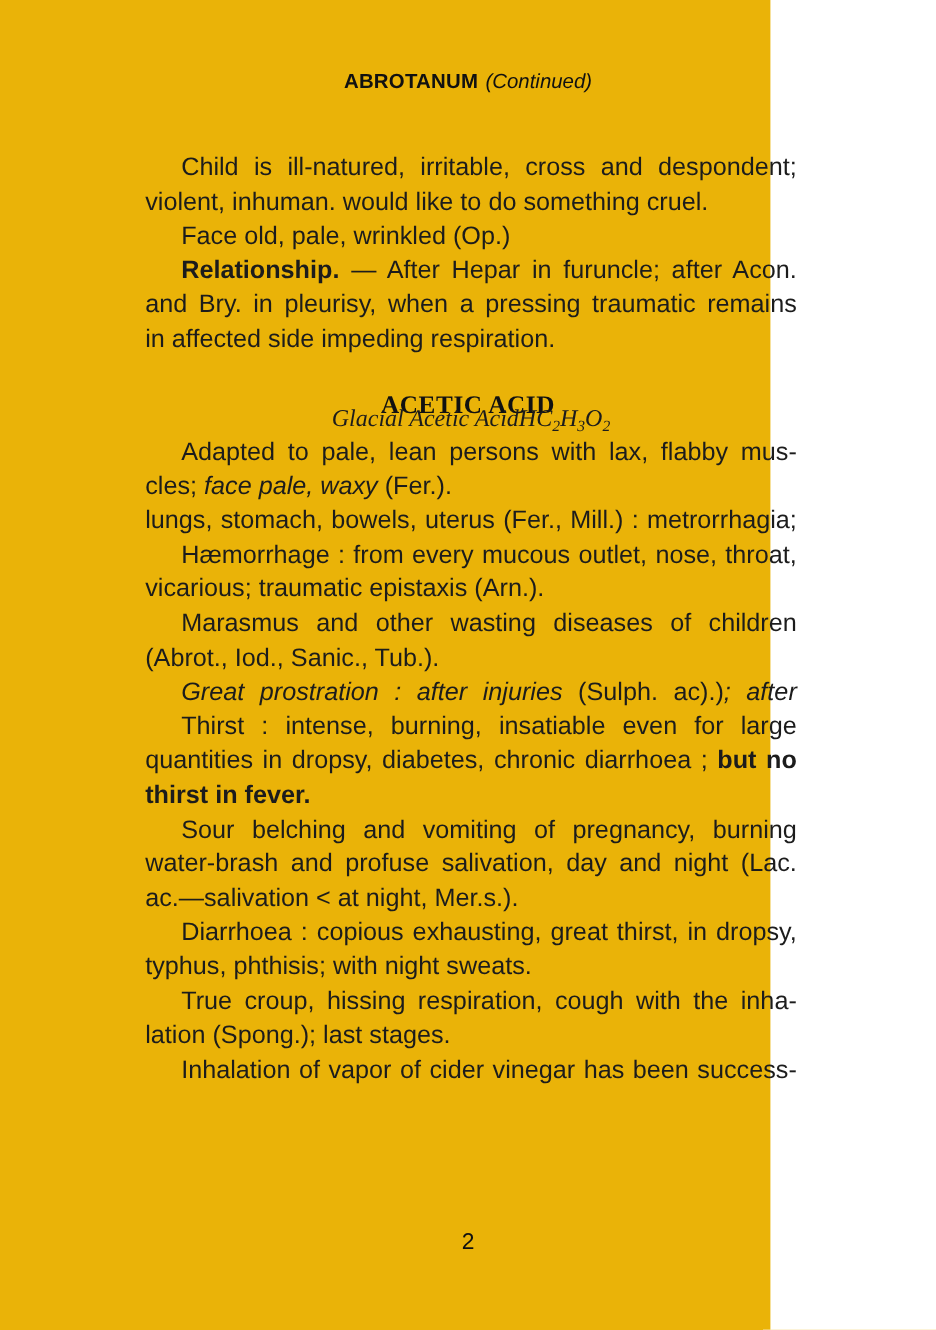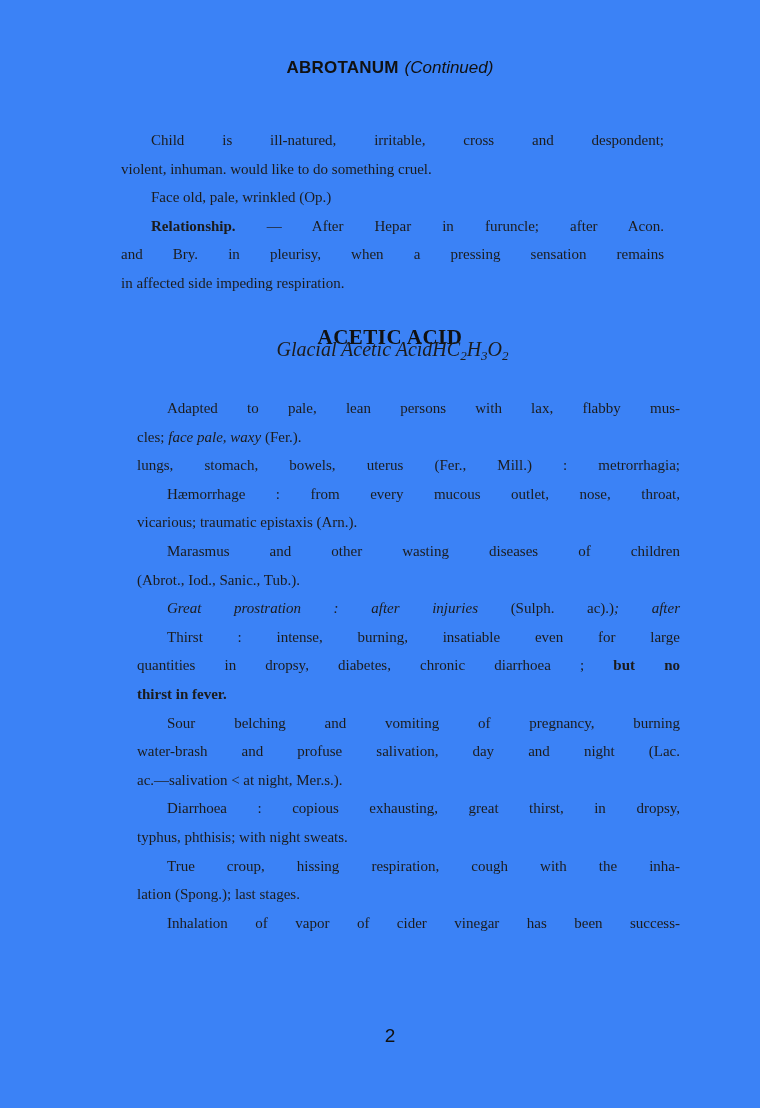--- a/index.html
+++ b/index.html
@@ -1,41 +1,41 @@
 <!DOCTYPE html>
 <html><head>
   <meta charset="utf-8">
   <style>
     html, body { margin: 0; padding: 0; background: #ffffff; }
     body { width: 780px; height: 1108px; position: relative; overflow: hidden; color: #1a1a1a; }
-    .page { position: absolute; left: 0; top: 0; width: 760px; height: 1108px; background: #3b82f6; }
+    .page { position: absolute; left: 0; top: 0; width: 642px; height: 1108px; background: #eab308; }
     .running-head {
       position: absolute; top: 58px; left: 0; width: 780px; text-align: center;
       font-family: "Liberation Sans", sans-serif; font-size: 17px; color: #111;
     }
     .running-head .rh-title { font-weight: bold; letter-spacing: 0.2px; }
     .running-head .rh-cont { font-style: italic; margin-left: 6px; }
     .body-text {
       position: absolute; left: 121px; width: 543px;
-      font-family: Liberation Serif, serif; font-size: 15px; line-height: 28.6px; color: #1c1c1c;
+      font-family: Liberation Sans, sans-serif; font-size: 21px; line-height: 28.6px; color: #1c1c1c;
     }
     .line { display: block; height: 28.6px; white-space: nowrap; text-align: justify; text-align-last: justify; }
     .line.last { text-align-last: left; }
     .line.indent { padding-left: 30px; }
     .block-a { top: 126px; }
     .section-title {
       position: absolute; top: 294px; left: 0; width: 780px; text-align: center;
       font-family: "Liberation Serif", serif; font-weight: bold; font-size: 21px; letter-spacing: 0.5px; color: #111; margin-top: 31px;
     }
     .subtitle-row {
       position: absolute; top: 338px; left: 121px; width: 543px; display: flex; justify-content: center;
       font-family: Liberation Serif, serif; font-style: italic; font-size: 20px; color: #1c1c1c;
     }
     .formula sub { font-size: 13px; vertical-align: -4px; }
-    .block-b { top: 394px; margin-left: 16px; }
+    .block-b { top: 363px; }
     .b { font-weight: bold; }
     .i { font-style: italic; }
     .folio {
       position: absolute; top: 1025px; left: 0; width: 780px; text-align: center;
       font-family: "Liberation Sans", sans-serif; font-size: 19px; color: #111;
     }
   </style>
 </head>
 <body>
 
@@ -43,21 +43,21 @@
 
   <div class="running-head">
     <span class="rh-title">ABROTANUM</span><span class="rh-cont">(Continued)</span>
   </div>
 
   <div class="body-text block-a">
     <span class="line indent">Child is ill-natured, irritable, cross and despondent;</span>
     <span class="line last">violent, inhuman. would like to do something cruel.</span>
     <span class="line indent last">Face old, pale, wrinkled (Op.)</span>
     <span class="line indent"><span class="b">Relationship.</span> <span>— After Hepar in furuncle; after Acon.</span></span>
-    <span class="line">and Bry. in pleurisy, when a pressing sensation remains</span>
+    <span class="line">and Bry. in pleurisy, when a pressing traumatic remains</span>
     <span class="line last">in affected side impeding respiration.</span>
   </div>
 
   <div class="section-title">ACETIC ACID</div>
 
   <div class="subtitle-row">
     <span>Glacial Acetic Acid</span>
     <span class="formula"><span>HC</span><sub>2</sub><span>H</span><sub>3</sub><span>O</span><sub>2</sub></span>
   </div>
 

